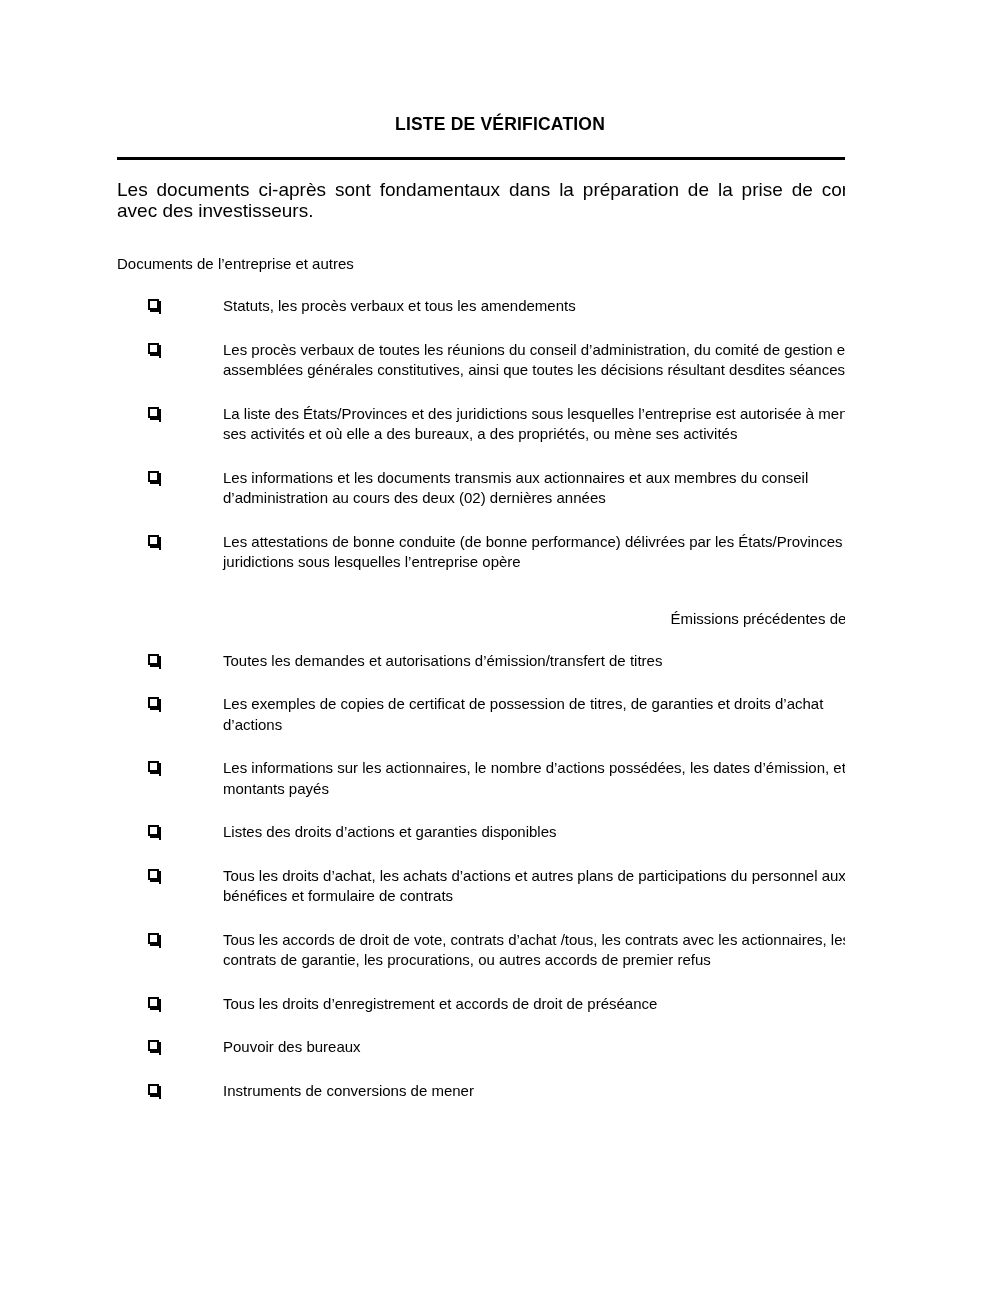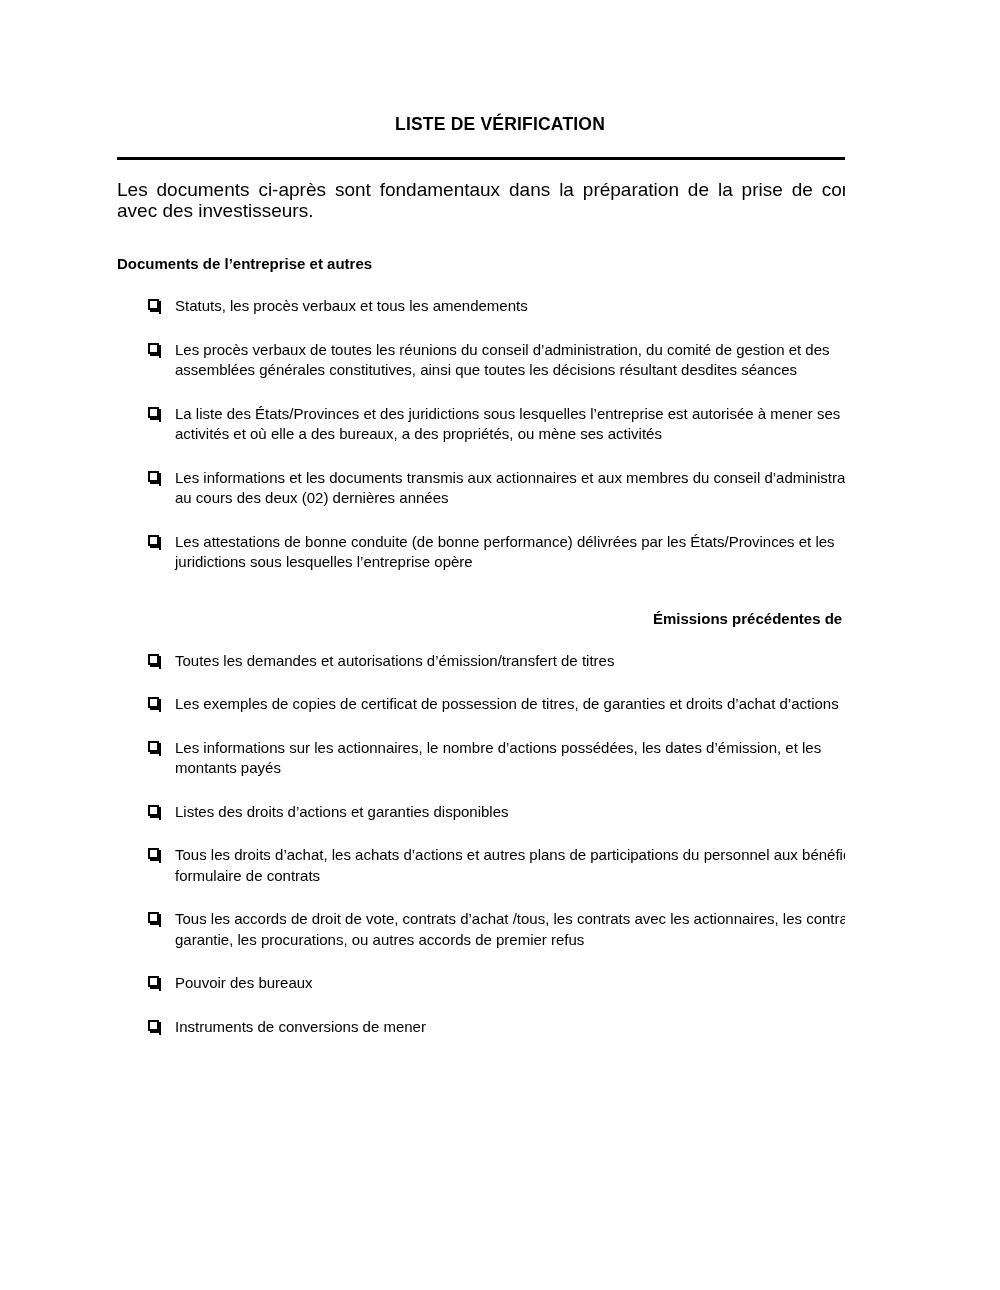--- a/index.html
+++ b/index.html
@@ -51,21 +51,21 @@
   .intro {
     font-size: 19px;
     line-height: 21px;
     text-align: justify;
     text-justify: inter-word;
   }
 
   
   .section-heading {
     font-size: 15px;
-    font-weight: bold;
+    font-weight: normal;
     line-height: 20px;
   }
   .sec-1 { margin-top: 33px; }
   .sec-2 { margin-top: 36px; text-align: right; }
 
   
   .checklist {
     list-style: none;
     margin: 0;
     padding: 0;
@@ -108,20 +108,21 @@
   .checkbox-icon .shadow-b {
     position: absolute;
     left: 2px;
     top: 11px;
     width: 11px;
     height: 2px;
     background: #000000;
   }
   .item-text {
     display: block;
+    margin-left: 48px;
   }
 </style>
 </head>
 <body>
 
 <div class="page">
   <div class="content">
 
     <h1 class="doc-title title-1">LISTE DE VÉRIFICATION</h1>
 
@@ -225,20 +226,28 @@
             <span class="shadow-b"></span>
         </span>
         <span class="item-text">Tous les accords de droit de vote, contrats d’achat /tous, les contrats avec les actionnaires, les contrats de garantie, les procurations, ou autres accords de premier refus</span>
       </li>
       <li class="check-item">
         <span class="checkbox-icon">
           <span class="box"></span>
             <span class="shadow-r"></span>
             <span class="shadow-b"></span>
         </span>
+        <span class="item-text">Tous les droits d’enregistrement et accords de droit de préséance</span>
+      </li>
+      <li class="check-item">
+        <span class="checkbox-icon">
+          <span class="box"></span>
+            <span class="shadow-r"></span>
+            <span class="shadow-b"></span>
+        </span>
         <span class="item-text">Pouvoir des bureaux</span>
       </li>
       <li class="check-item">
         <span class="checkbox-icon">
           <span class="box"></span>
             <span class="shadow-r"></span>
             <span class="shadow-b"></span>
         </span>
         <span class="item-text">Instruments de conversions de mener</span>
       </li>

